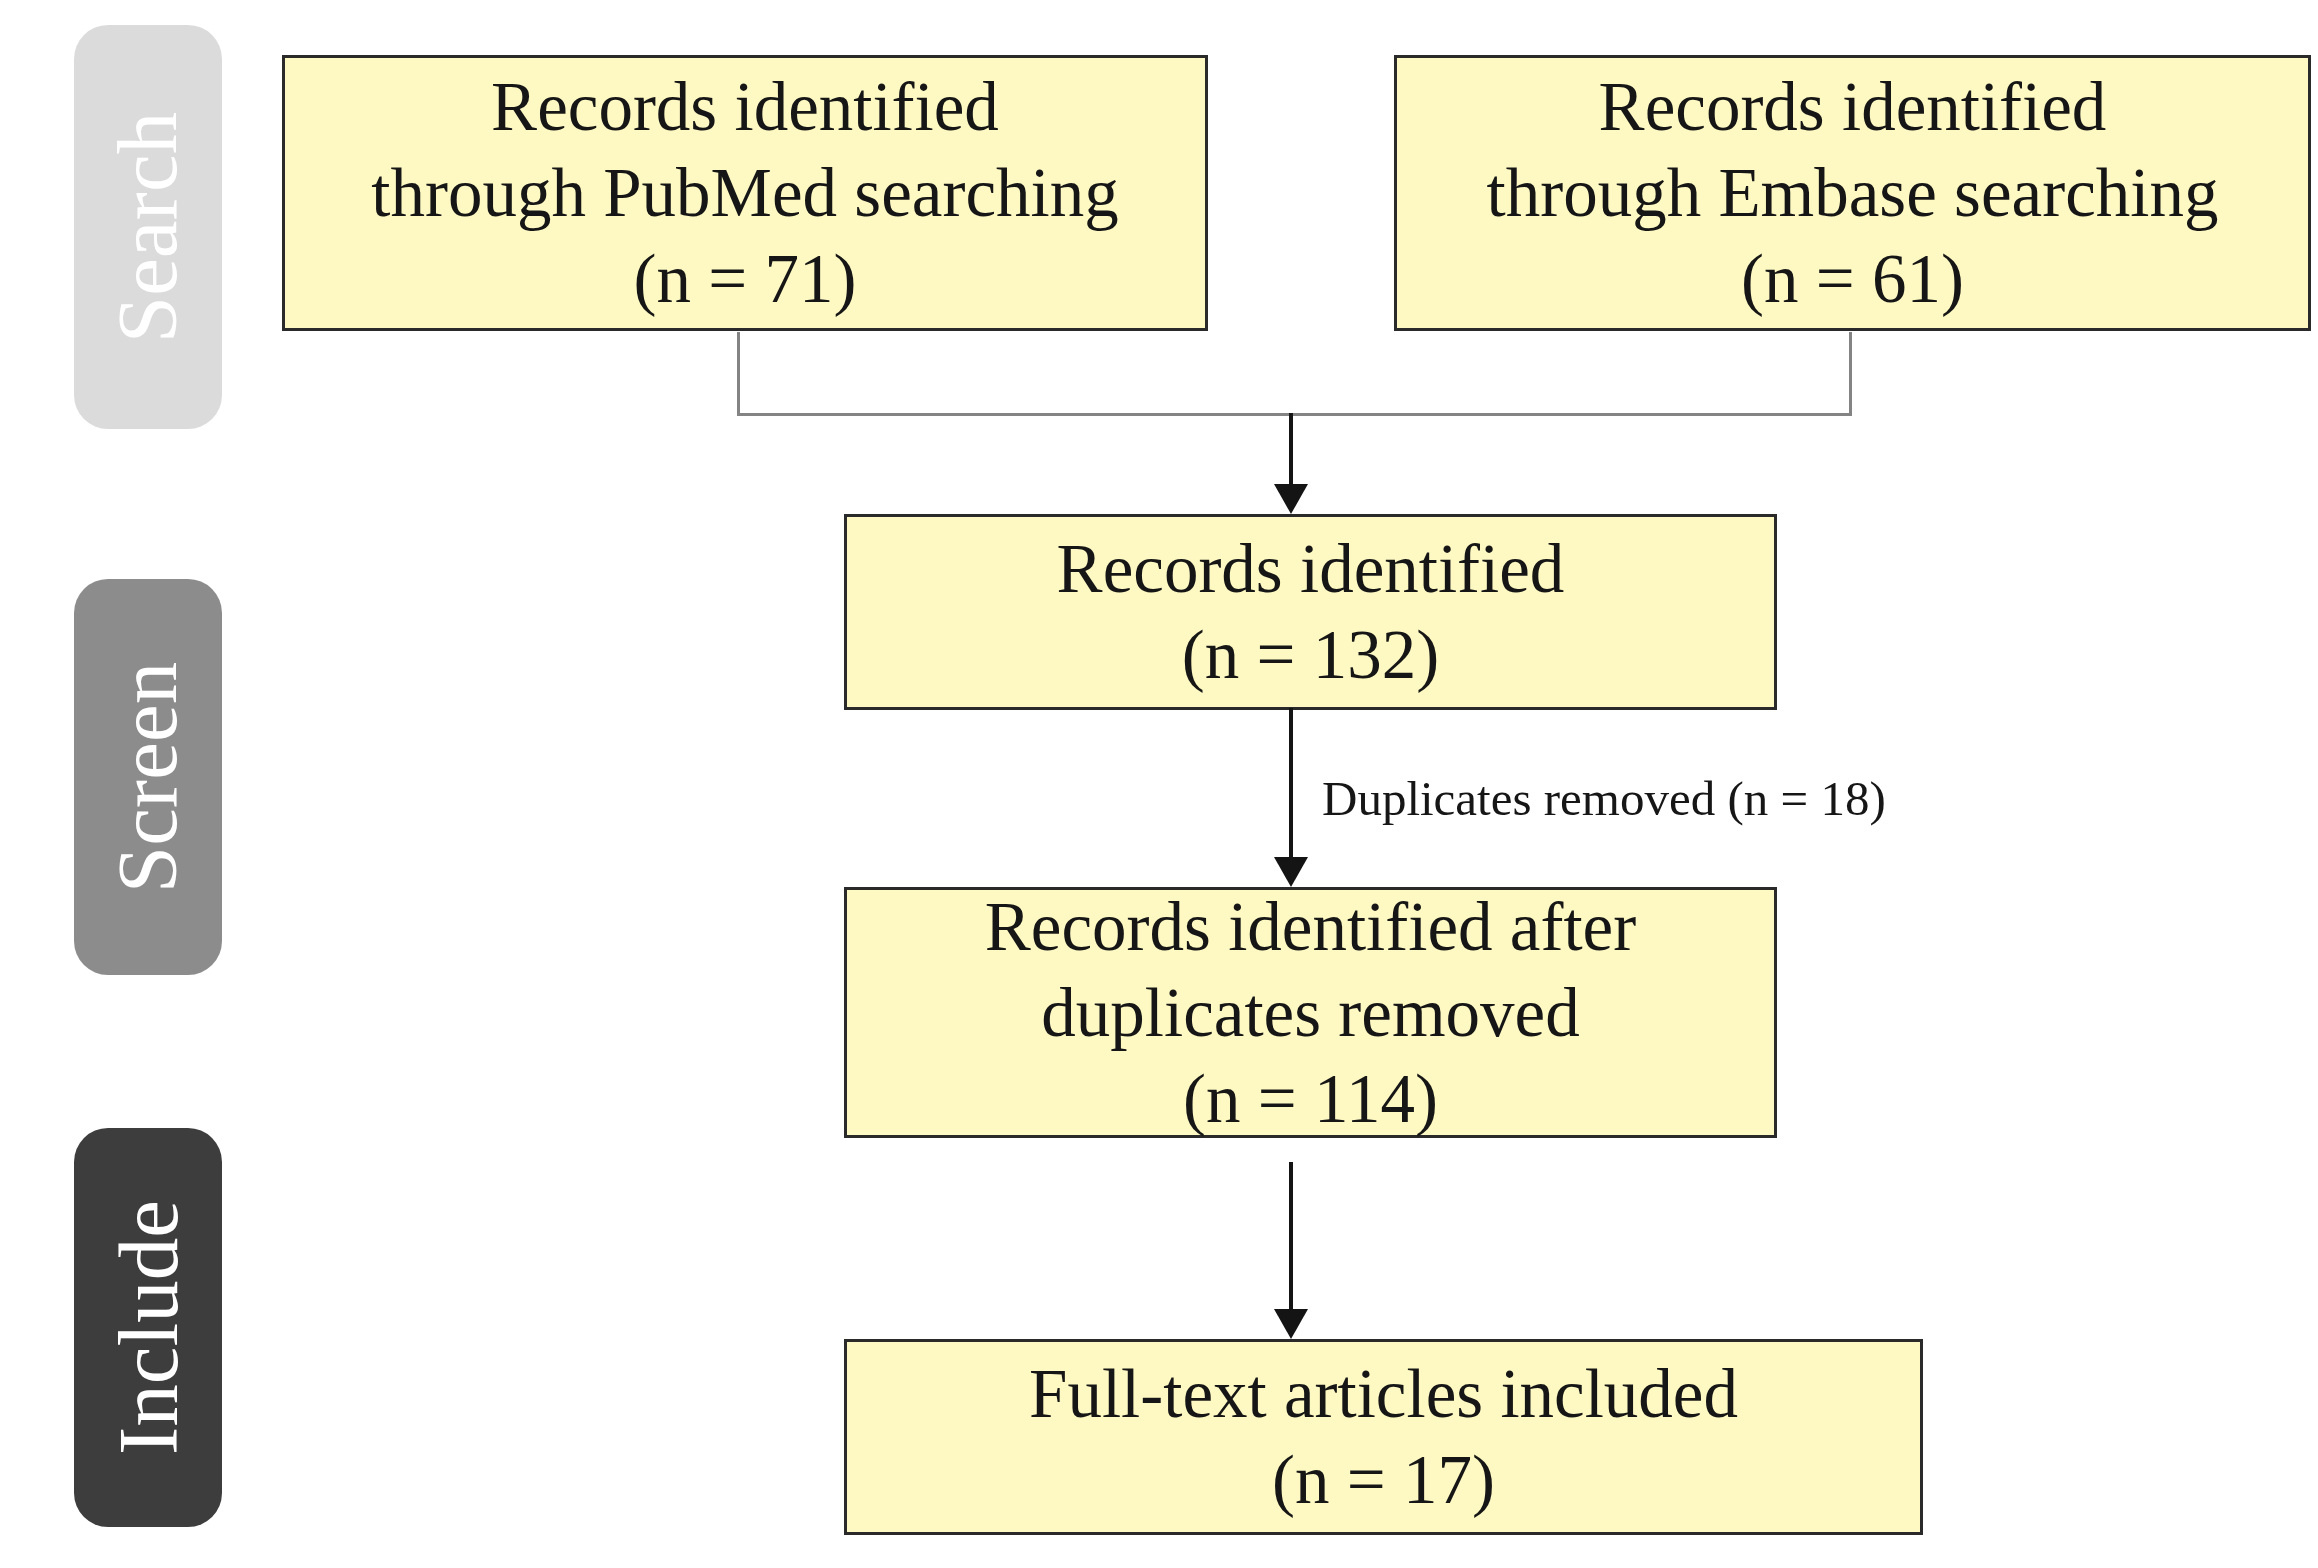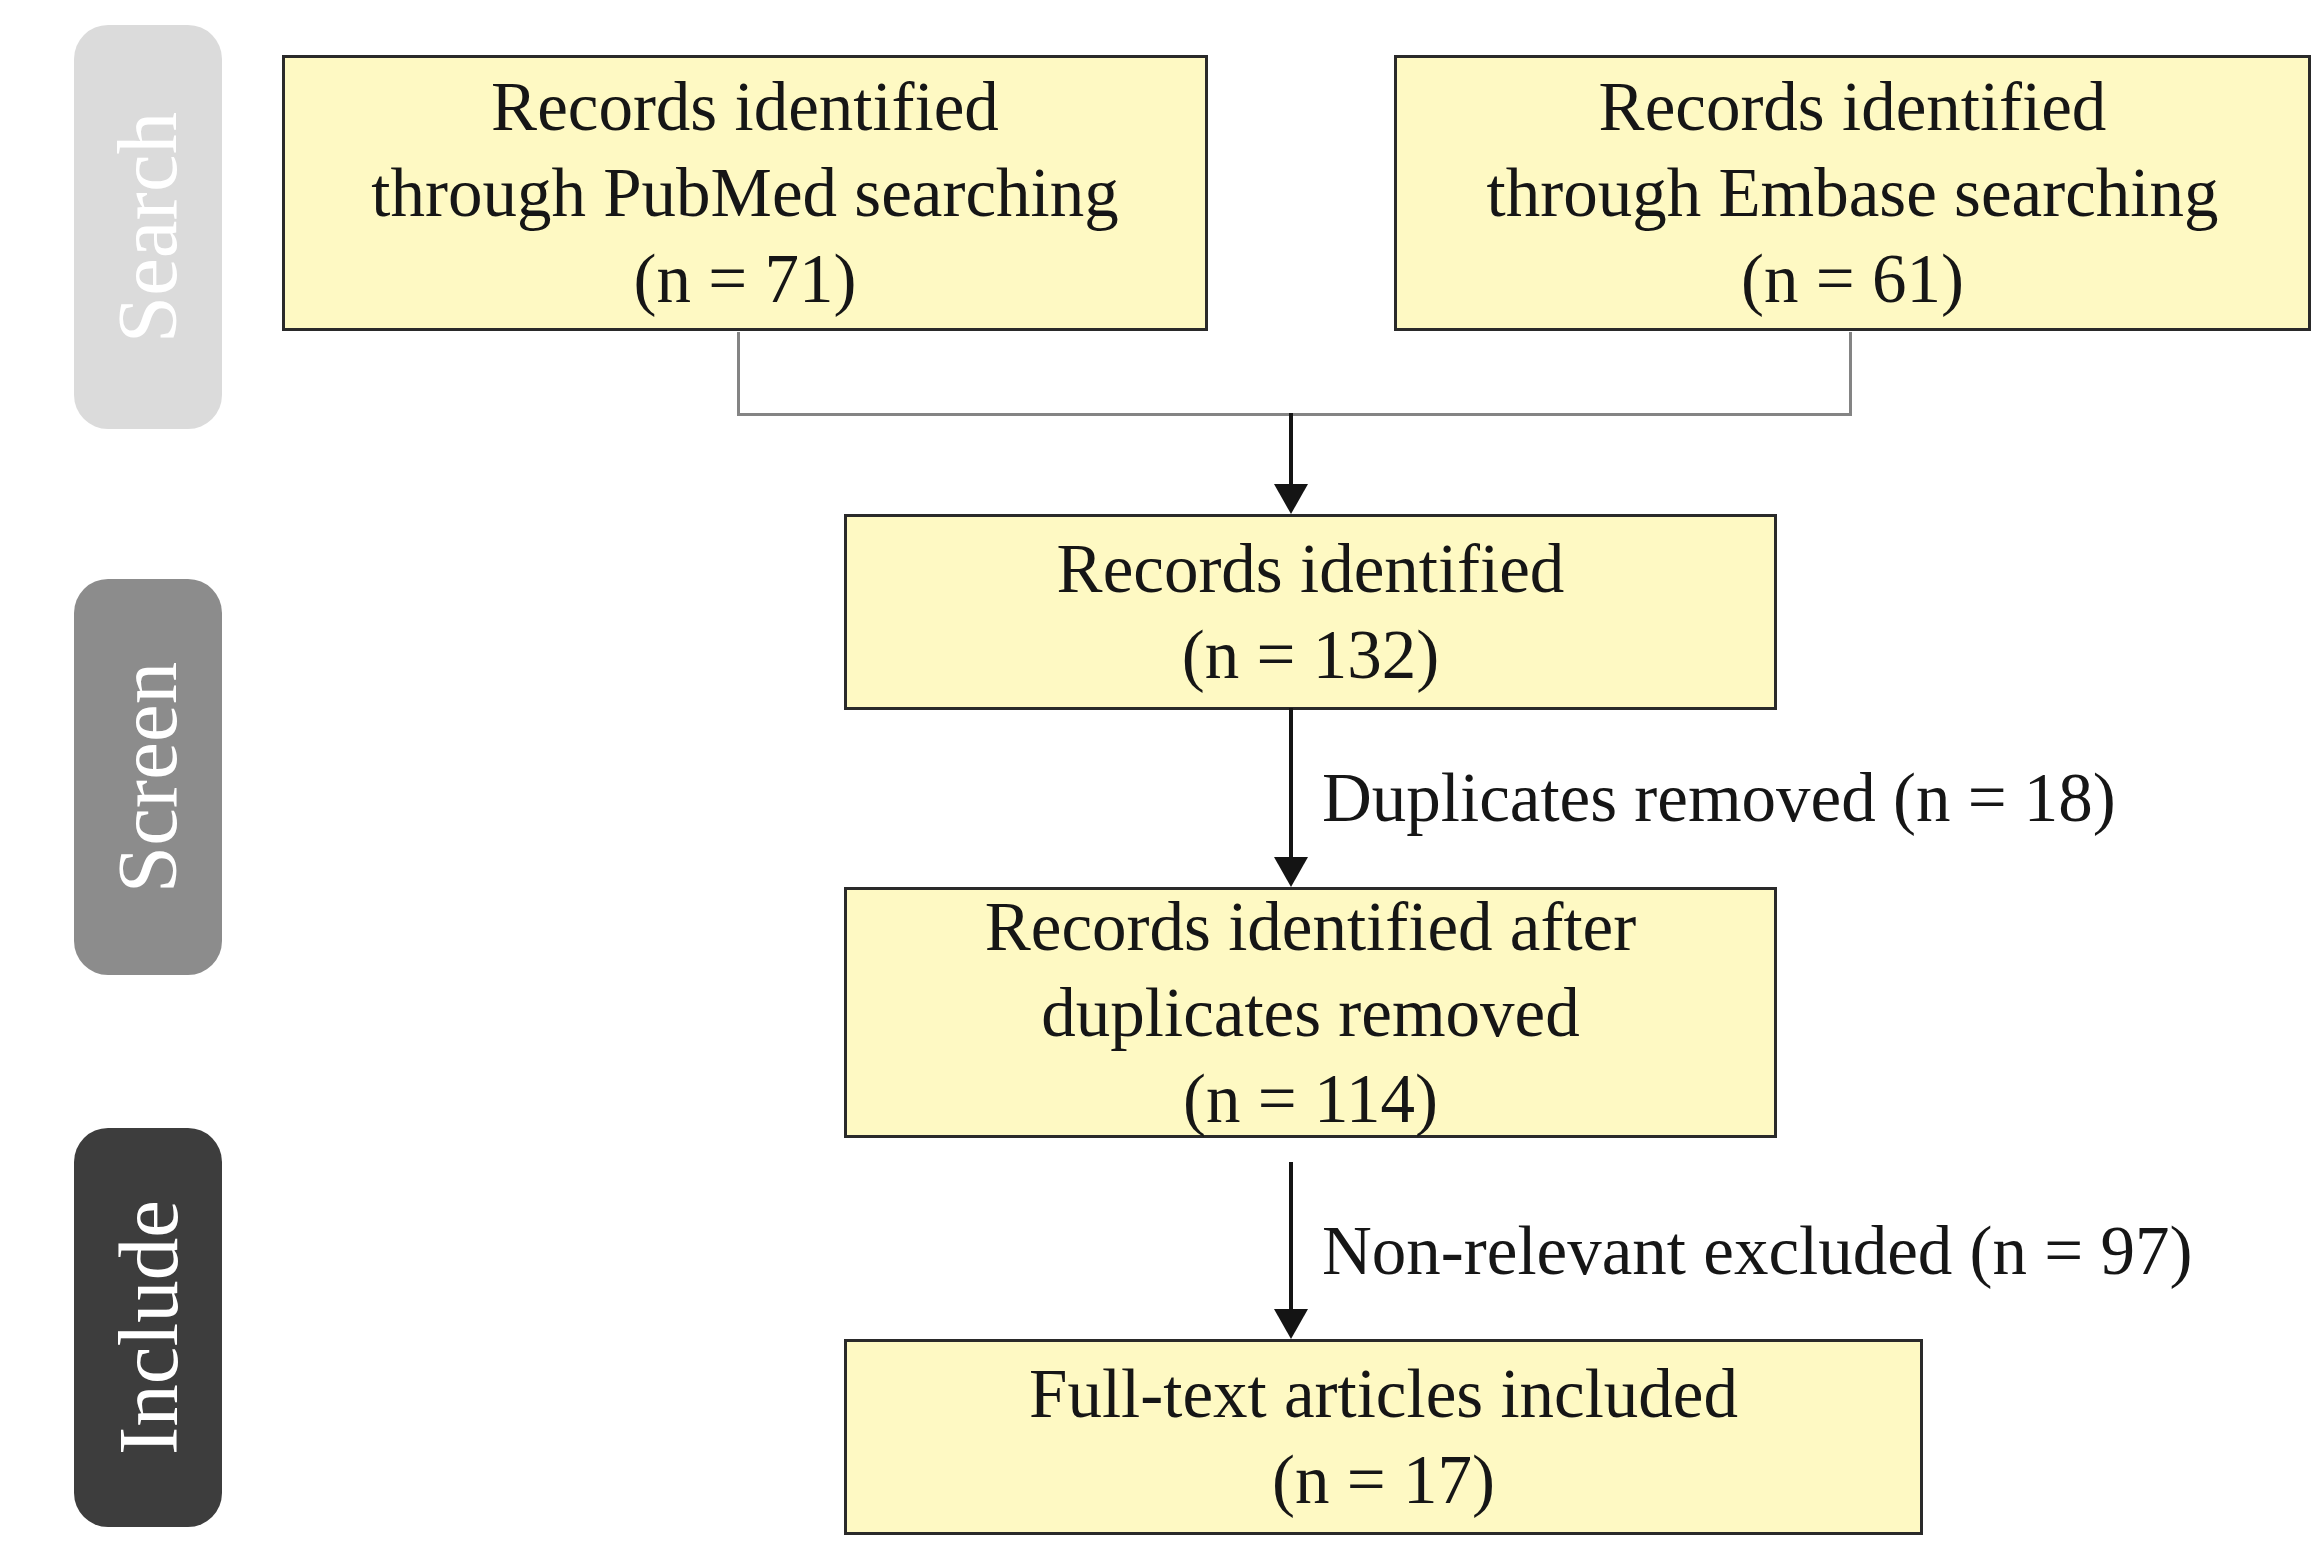--- a/index.html
+++ b/index.html
@@ -79,21 +79,21 @@
     border-top: 30px solid #141414;
   }
   .arrow1-head { left: 1274px; top: 484px;  }
   .arrow2-head { left: 1274px; top: 857px;  }
   .arrow3-head { left: 1274px; top: 1309px; }
 
   
   .edge-label {
     position: absolute;
     left: 1322px;
-    font-size: 69px;
+    font-size: 49px;
     line-height: 87px;
     white-space: nowrap;
   }
   .edge-label.duplicates  { top: 755px;  }
   .edge-label.nonrelevant { top: 1208px; }
 </style>
 </head>
 <body>
 
 <div class="canvas">
@@ -136,21 +136,20 @@
   <div class="edge-label duplicates">Duplicates removed (n = 18)</div>
 
   <div class="box dedup">
     <div class="box-text">Records identified after
 duplicates removed
 (n = 114)</div>
   </div>
 
   <div class="aline arrow3-stem"></div>
   <div class="ahead arrow3-head"></div>
-  <div class="edge-label nonrelevant">Non-relevant excluded (n = 97)</div>
 
   <div class="box fulltext">
     <div class="box-text">Full-text articles included
 (n = 17)</div>
   </div>
 
 </div>
 
 
 </body></html>

